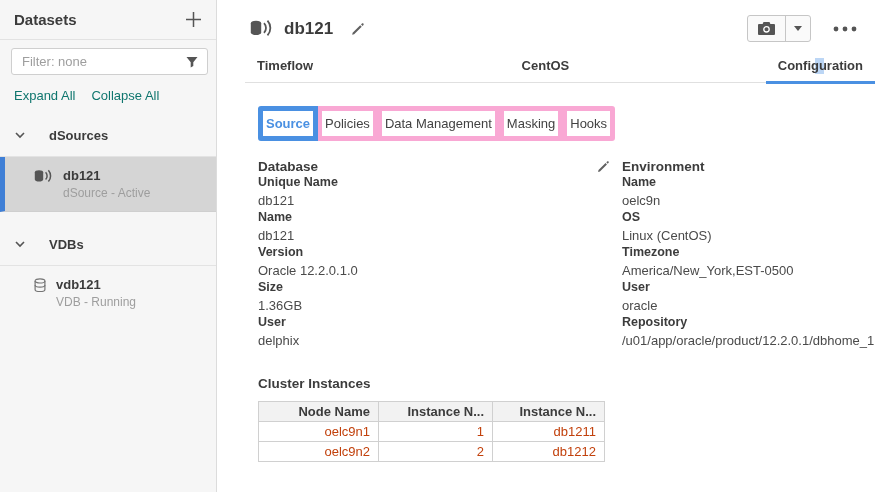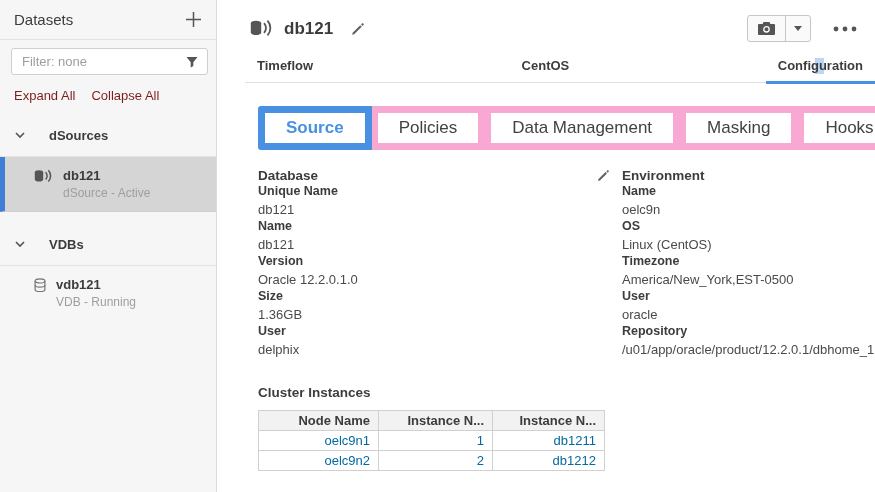--- a/index.html
+++ b/index.html
@@ -3,28 +3,28 @@
 <meta charset="utf-8">
 <style>
   html,body { margin:0; padding:0; background:#fff; }
   body { width:875px; height:492px; font-family:"Liberation Sans","DejaVu Sans",sans-serif; color:#424242; }
   * { box-sizing:border-box; }
   .app { position:relative; width:875px; height:492px; overflow:hidden; background:#fff; }
 
   
   .sidebar { position:absolute; left:0; top:0; width:217px; height:100%; background:#f6f6f6; border-right:1px solid #dcdcdc; }
   .sb-header { height:40px; display:flex; align-items:center; justify-content:space-between; padding:0 14px; border-bottom:1px solid #e2e2e2; }
-  .sb-title { font-size:15px; font-weight:normal; color:#3c3c3c; }
+  .sb-title { font-size:15px; font-weight:bold; color:#3c3c3c; }
   .plus-btn { cursor:pointer; display:flex; align-items:center; }
   .filter-wrap { position:relative; margin:8px 8px 4px 11px; }
   input.filter { width:100%; height:27px; border:1px solid #cfcfcf; border-radius:3px; background:#fff; padding:0 37px 0 10px; font-size:13px; color:#424242; outline:none; font-family:inherit; }
   input.filter::placeholder { color:#9e9e9e; }
   .funnel { position:absolute; right:10px; top:8px; cursor:pointer; display:flex; }
   .sb-links { display:flex; gap:16px; padding:9px 14px 0; }
-  .sb-links a { color:#7f1d1d; font-size:13px; font-weight:500; text-decoration:none; cursor:pointer; }
+  .sb-links a { color:#0f766e; font-size:13px; font-weight:500; text-decoration:none; cursor:pointer; }
   .group-header { display:flex; align-items:center; gap:24px; padding:25px 0 13px 15px; border-bottom:1px solid #e3e3e3; cursor:pointer; }
   .gh-label { font-size:13px; font-weight:bold; color:#3c3c3c; }
   .sb-item { display:flex; align-items:flex-start; padding:11px 0 11px 34px; cursor:pointer; }
   .sb-item.selected { background:#d5d5d5; border-left:5px solid #3f7fd6; padding-left:29px; border-bottom:1px solid #cfcfcf; }
   .item-icon { margin-right:10px; margin-top:1px; flex:none; display:flex; }
   .item-title { font-size:13px; font-weight:bold; color:#3c3c3c; line-height:15px; }
   .item-sub { font-size:12px; color:#9e9e9e; margin-top:3px; line-height:14px; }
 
   
   .main { position:absolute; left:218px; top:0; right:0; bottom:0; background:#fff; }
@@ -39,37 +39,37 @@
   .ellipsis-btn { cursor:pointer; display:flex; margin-right:2px; }
 
   .tabs { display:flex; gap:14px; margin:16px 0 0 27px; border-bottom:1px solid #e0e0e0;justify-content:space-between; }
   .tab { position:relative; padding:0 12px 9px; font-size:13px; font-weight:bold; color:#3c3c3c; cursor:pointer; }
   .tab.active::after { content:""; position:absolute; left:0; right:0; bottom:-2px; height:3px; background:#4a90e2; }
   .tab-label { position:relative; z-index:1; }
   .sel-artifact { position:absolute; left:49px; top:0px; width:9px; height:16px; background:#bcd6f5; z-index:0; }
 
   .content { padding:23px 16px 0 40px; }
   .subtabs { display:inline-flex; }
-  .subtab { padding:5px 21px; font-size:17px; border:7px solid #f9a8d4; margin-left:-1px; background:#fff; color:#424242; cursor:pointer; white-space:nowrap; }
+  .subtab { padding:5px 3px; font-size:13px; border:5px solid #f9a8d4; margin-left:-1px; background:#fff; color:#424242; cursor:pointer; white-space:nowrap; }
   .subtab:first-child { margin-left:0; border-radius:3px 0 0 3px; }
   .subtab:last-child { border-radius:0 3px 3px 0; }
   .subtab.active { color:#4a90e2; font-weight:bold; border-color:#4a90e2; position:relative; z-index:1; }
 
   .grid { display:grid; grid-template-columns:352px auto; column-gap:12px; margin-top:17px; }
   .sec-head-row { display:flex; justify-content:space-between; align-items:center; height:16px; }
   .sec-heading { font-size:13.5px; font-weight:bold; color:#3c3c3c; }
   .field { margin-top:0; }
   .f-label { font-size:12.5px; font-weight:bold; line-height:16px; color:#3c3c3c; }
   .f-value { font-size:13px; line-height:16px; margin-top:3px; color:#4a4a4a; }
 
   .cluster { margin-top:25px; }
   table.cluster-table { border-collapse:collapse; table-layout:fixed; width:346px; margin-top:9px; font-size:13px; }
   .cluster-table th, .cluster-table td { border:1px solid #d0d0d0; padding:2px 8px; text-align:right; height:18px; overflow:hidden; white-space:nowrap; }
   .cluster-table th { background:#f2f2f2; font-weight:bold; color:#3c3c3c; }
-  .cluster-table td { color:#0369a1; }
+  .cluster-table td { color:#c2410c; }
   .cluster-table td.num { text-align:right; }
 </style>
 </head>
 <body>
 
 <div class="app">
 
   <aside class="sidebar">
     <div class="sb-header">
       <span class="sb-title">Datasets</span>

